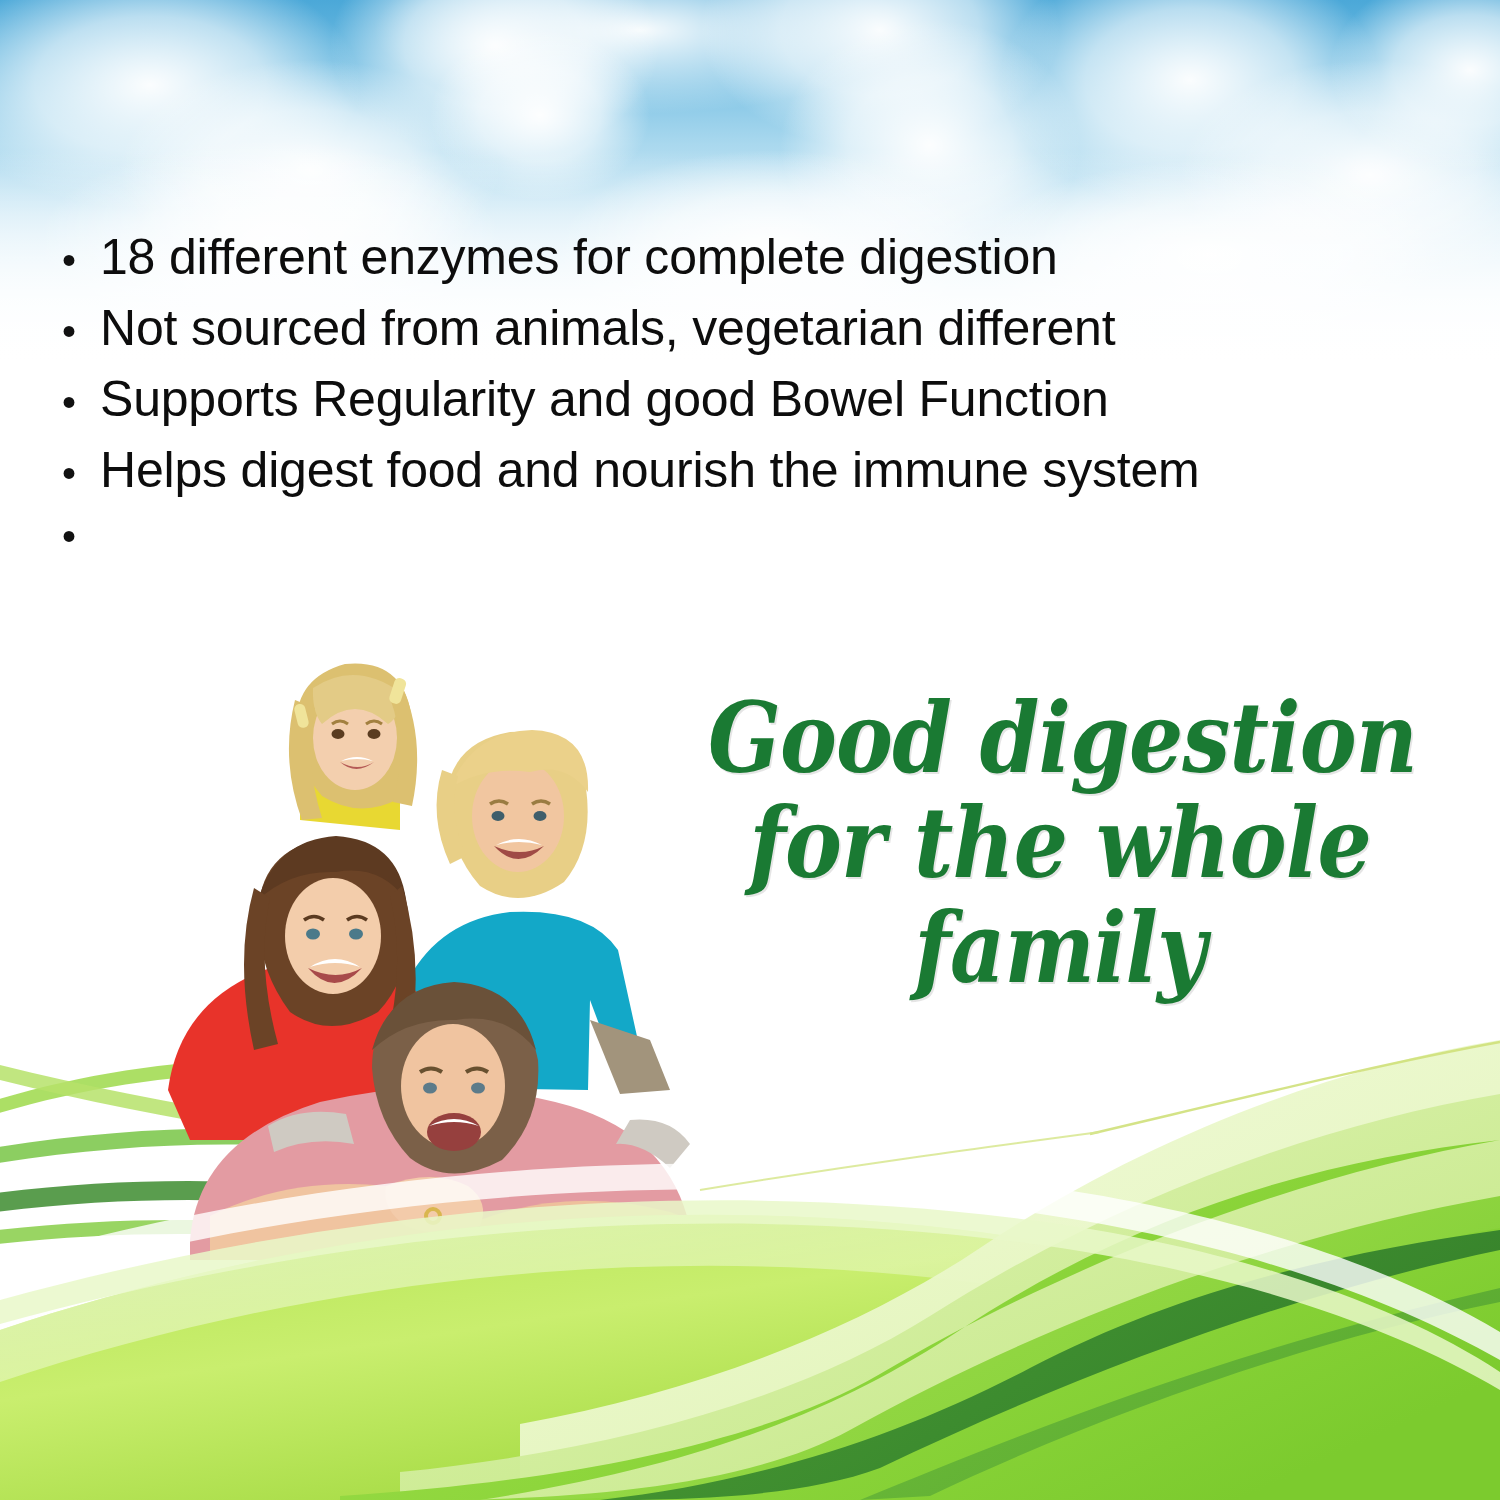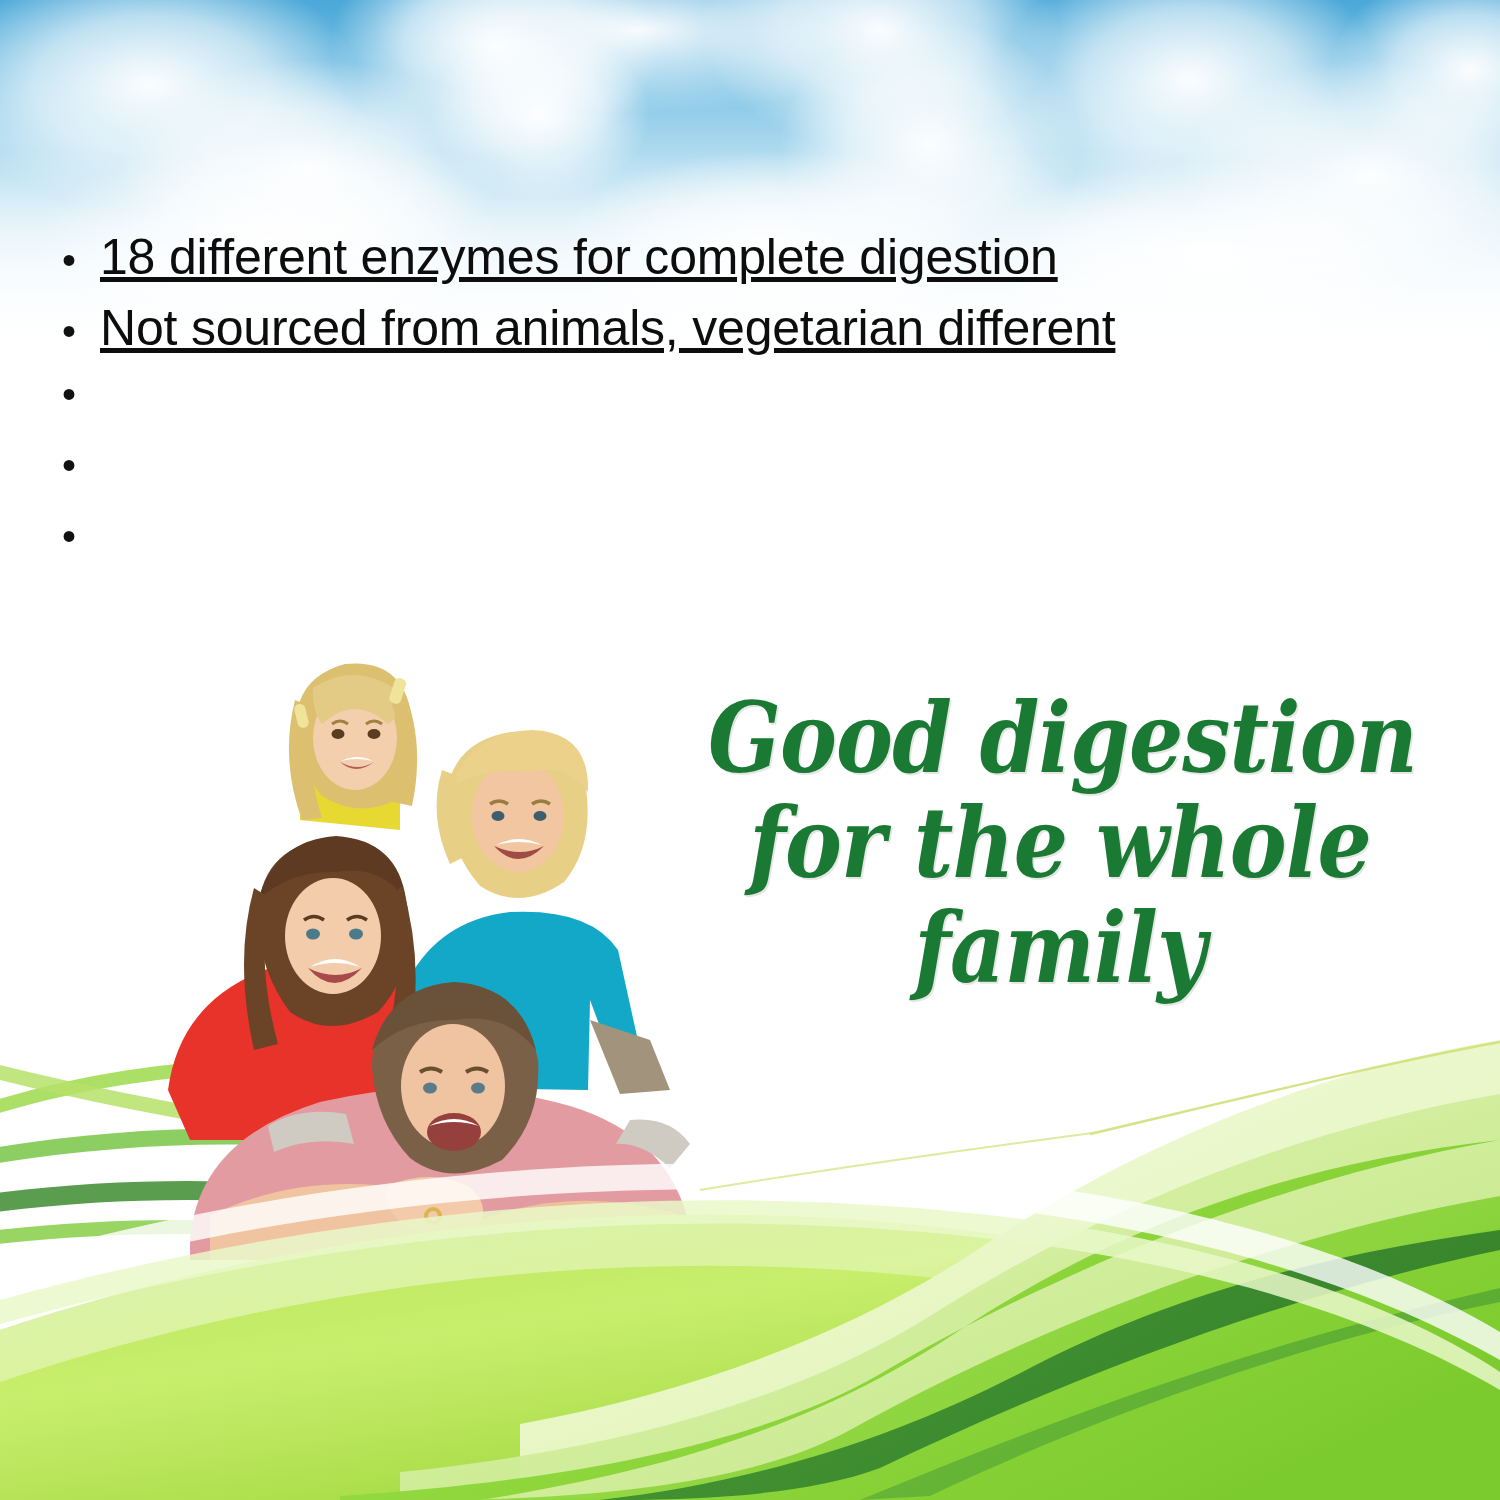--- a/index.html
+++ b/index.html
@@ -40,21 +40,21 @@
     color:#0d0d0d;
     font-size:50px;
     letter-spacing:-0.2px;
     white-space:nowrap;
   }
   .bullet-dot{
     width:38px;flex:0 0 38px;
     font-size:40px;line-height:1;
     color:#111;
   }
-  .bullet-text{font-size:50px;line-height:1;text-decoration:underline;}
+  .bullet-text{font-size:50px;line-height:1;}
 
   
   .photo{
     position:absolute;left:150px;top:620px;width:640px;height:640px;
   }
 
   
   .headline{
     position:absolute;left:660px;top:686px;width:800px;
     text-align:center;
@@ -96,23 +96,25 @@
     <div class="bullet-row">
       <span class="bullet-dot">•</span>
       <span class="bullet-text">18 different enzymes for complete digestion</span>
     </div>
     <div class="bullet-row">
       <span class="bullet-dot">•</span>
       <span class="bullet-text">Not sourced from animals, vegetarian different</span>
     </div>
     <div class="bullet-row">
       <span class="bullet-dot">•</span>
-    </div>
-    <div class="bullet-row">
-      <span class="bullet-dot">•</span>
+      <span class="bullet-text">Supports Regularity and good Bowel Function</span>
+    </div>
+    <div class="bullet-row">
+      <span class="bullet-dot">•</span>
+      <span class="bullet-text">Helps digest food and nourish the immune system</span>
     </div>
     <div class="bullet-row">
       <span class="bullet-dot">•</span>
     </div>
   </div>
 
   <svg class="ribbon" viewBox="0 0 1500 1500">
     <path d="M-20,1105 C120,1060 280,1045 430,1075 L430,1089 C280,1059 120,1074 -20,1119 Z" fill="#9ed94a" opacity=".85"></path>
     <path d="M-20,1060 C140,1100 300,1130 470,1135 L470,1150 C300,1145 140,1115 -20,1075 Z" fill="#b6e26a" opacity=".85"></path>
     <path d="M-20,1150 C160,1120 330,1120 500,1160 L500,1176 C330,1136 160,1136 -20,1166 Z" fill="#6fc23a" opacity=".8"></path>

